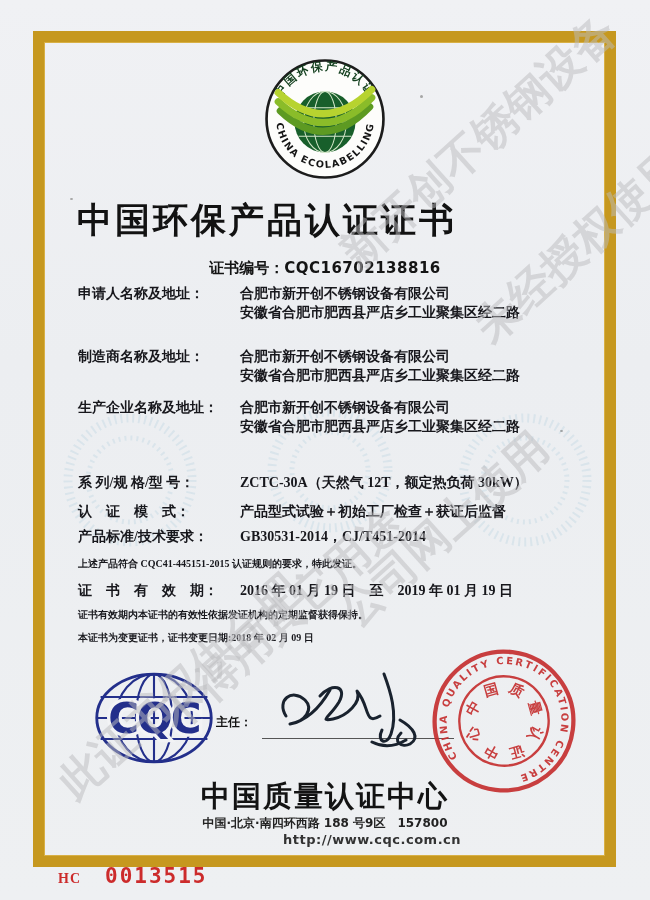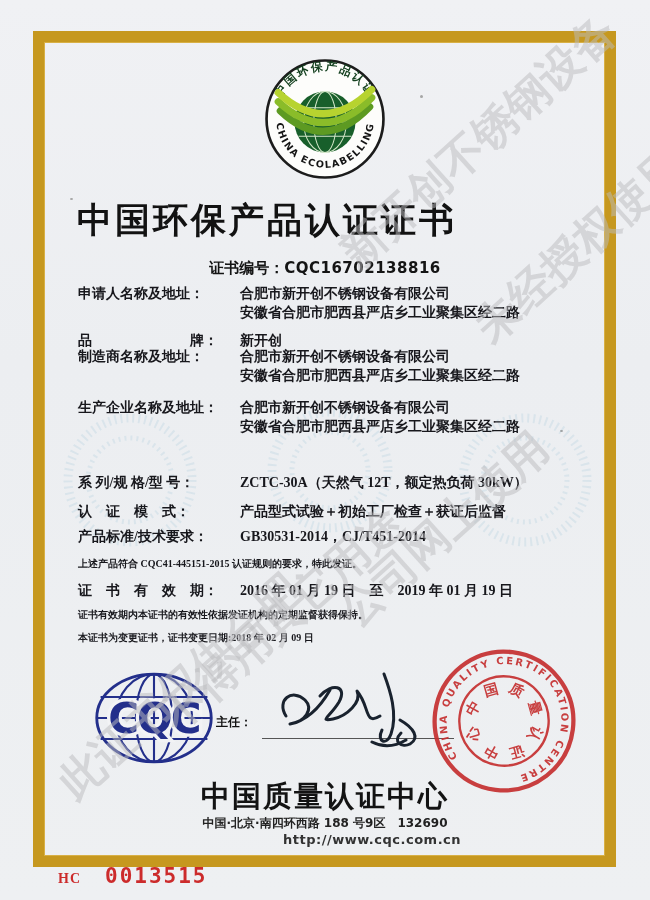--- a/index.html
+++ b/index.html
@@ -98,26 +98,20 @@
     <span>证书编号：</span><span class="num">CQC16702138816</span>
   </div>
 
   <div class="row" style="top:284px">
     <div class="lbl">申请人名称及地址：</div>
     <div class="val">
         <div>合肥市新开创不锈钢设备有限公司</div>
       <div>安徽省合肥市肥西县严店乡工业聚集区经二路</div>
       </div>
   </div>
-  <div class="row" style="top:331px">
-    <div class="lbl">品　　　　　　　牌：</div>
-    <div class="val">
-        <div>新开创</div>
-      </div>
-  </div>
   <div class="row" style="top:347px">
     <div class="lbl">制造商名称及地址：</div>
     <div class="val">
         <div>合肥市新开创不锈钢设备有限公司</div>
       <div>安徽省合肥市肥西县严店乡工业聚集区经二路</div>
       </div>
   </div>
   <div class="row" style="top:398px">
     <div class="lbl">生产企业名称及地址：</div>
     <div class="val">
@@ -190,21 +184,21 @@
       <text font-family="DejaVu Sans, Liberation Sans, sans-serif" font-size="10.5" font-weight="700" fill="#c53030" letter-spacing="2.2">
         <textPath href="#sealEn">CHINA QUALITY CERTIFICATION CENTRE</textPath>
       </text>
       <text font-family="DejaVu Sans, Liberation Sans, sans-serif" font-size="15" font-weight="700" fill="#c53030" letter-spacing="8.5">
         <textPath href="#sealCn">中国质量认证中心</textPath>
       </text>
     </g>
   </svg>
 
   <div class="orgname">中国质量认证中心</div>
-  <div class="address">中国·北京·南四环西路 188 号9区　132690</div>
+  <div class="address">中国·北京·南四环西路 188 号9区　157800</div>
   <div class="website">http://www.cqc.com.cn</div>
 
   <div class="serial">
     <span class="pfx">HC</span><span class="no">0013515</span>
   </div>
 
   <div class="wm" style="left:328px;top:238px">新开创不锈钢设备</div>
   <div class="wm" style="left:462px;top:312px">未经授权使用</div>
   <div class="wm" style="left:46px;top:768px">此证书仅供合肥</div>
   <div class="wm" style="left:326px;top:596px">公司网上使用</div>

